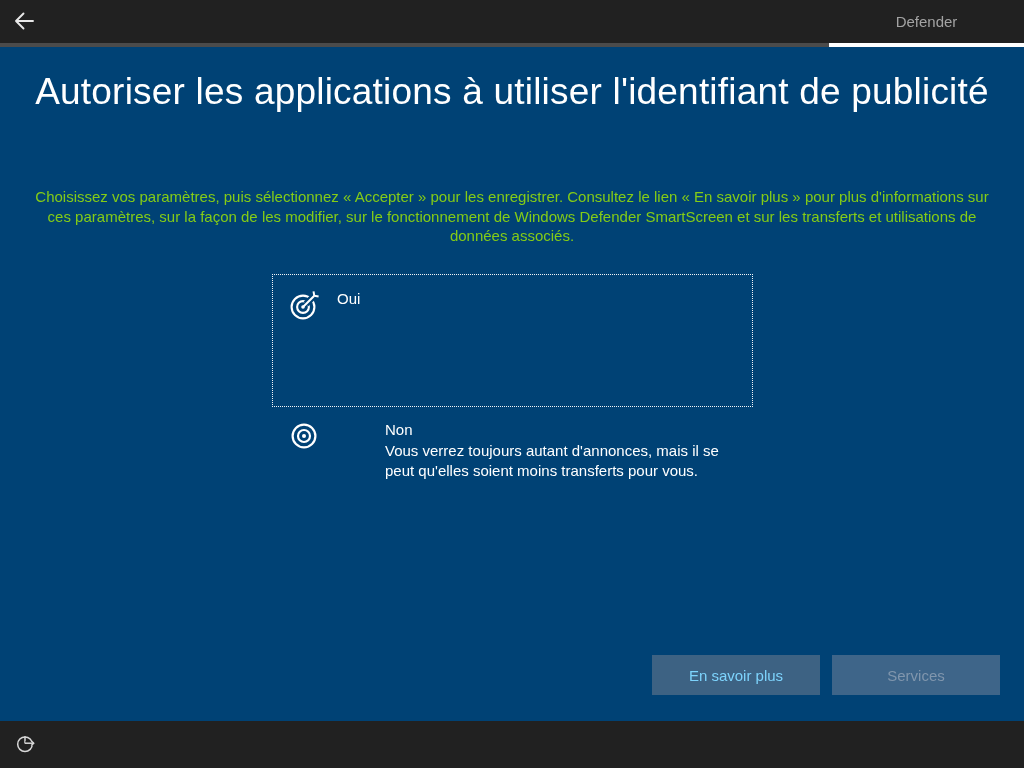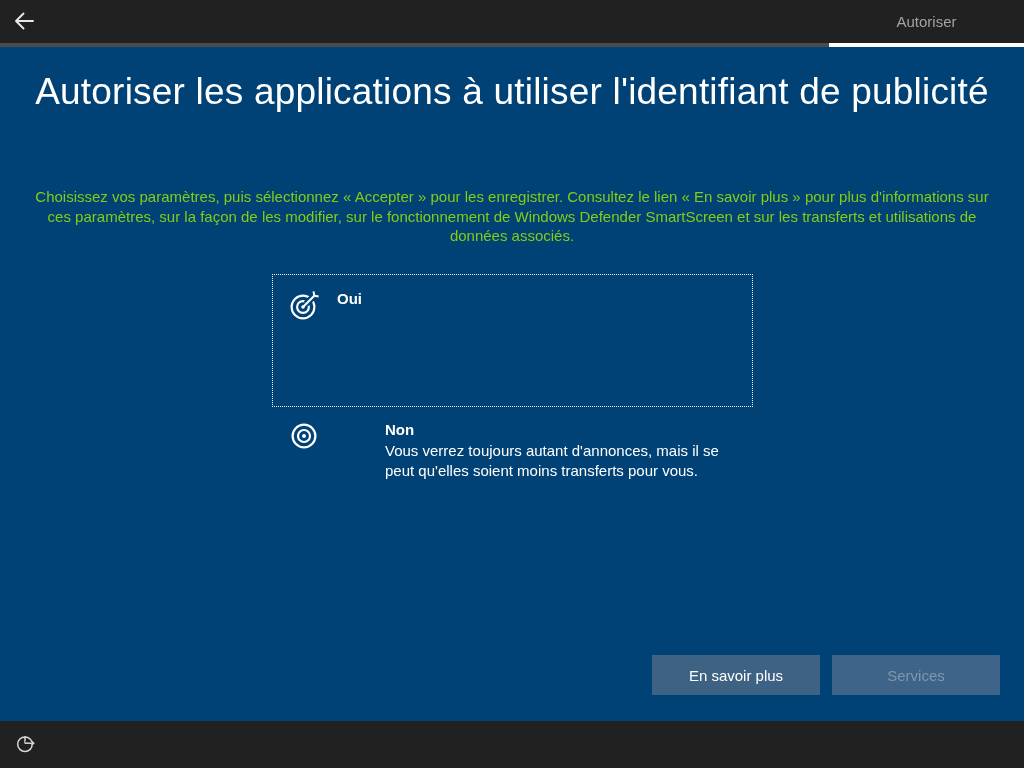--- a/index.html
+++ b/index.html
@@ -65,31 +65,31 @@
   .option.selected {
     border-color: rgba(255,255,255,0.95);
     min-height: 133px;
   }
   .option + .option { margin-top: -2px; gap: 48px; }
   .option-icon {
     flex: 0 0 48px; padding-top: 1px;
   }
   .option-text { width: 400px; }
   .option-label {
-    font-size: 15px; font-weight: 700; line-height: 20px; margin-bottom: 1px;
+    font-size: 15px; font-weight: 400; line-height: 20px; margin-bottom: 1px;
   }
   .option-desc {
     font-size: 15px; line-height: 20px;
   }
 
   
   .btn {
     position: absolute; top: 655px; width: 168px; height: 40px;
     border: none; font-family: inherit; font-size: 15px;
-    background: #3d6283; color: #ffffff; cursor: pointer;
+    background: #3d6283; color: #7dd3fc; cursor: pointer;
   }
   .btn-learn-more { left: 652px; }
   .btn-accept { left: 832px; background: #3e6589; color: #8096ad; cursor: default; }
 
   
   .bottom-bar {
     position: absolute; left: 0; top: 721px; width: 1024px; height: 47px;
     background: #212121;
   }
   .eoa-button {
@@ -102,21 +102,21 @@
 <body>
 
 <div class="top-bar">
   <button class="back-button">
     <span>
       <svg width="30" height="28" viewBox="0 0 30 28">
         <path d="M24 14 H7 M14.5 6.5 L7 14 L14.5 21.5" stroke="#e8e8e8" stroke-width="1.9" fill="none" stroke-linecap="round" stroke-linejoin="round"></path>
       </svg>
     </span>
   </button>
-  <div class="tab-services">Autoriser</div>
+  <div class="tab-services">Defender</div>
 </div>
 <div class="top-divider"></div>
 <div class="tab-underline"></div>
 
 <h1 class="page-title">Autoriser les applications à utiliser l'identifiant de publicité</h1>
 <p class="page-subtitle">Choisissez vos paramètres, puis sélectionnez « Accepter » pour les enregistrer. Consultez le lien « En savoir plus » pour plus d'informations sur ces paramètres, sur la façon de les modifier, sur le fonctionnement de Windows Defender SmartScreen et sur les transferts et utilisations de données associés.</p>
 
 <div class="options">
 
   <div class="option selected">

